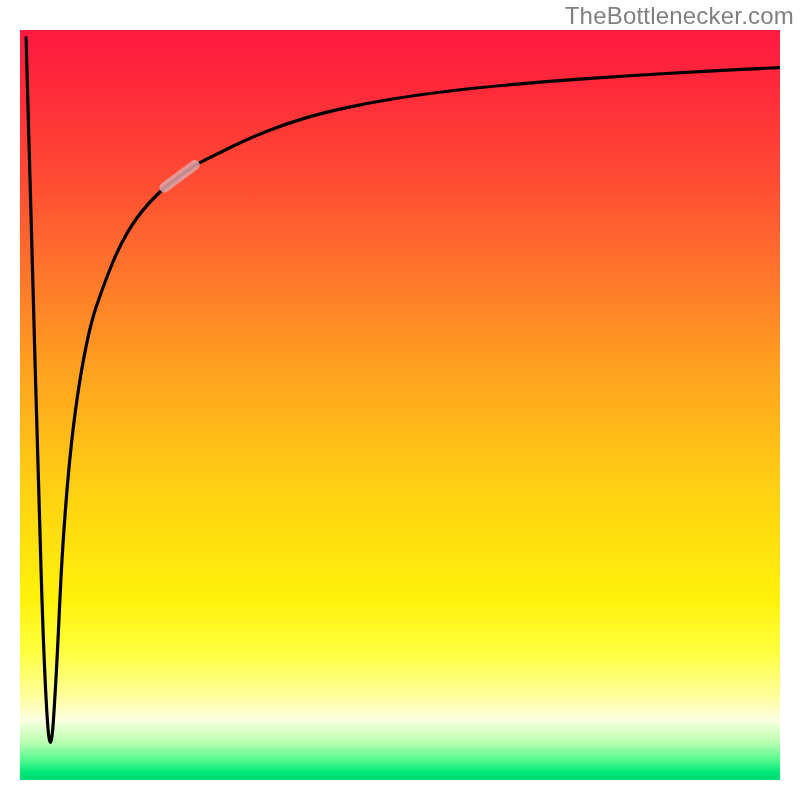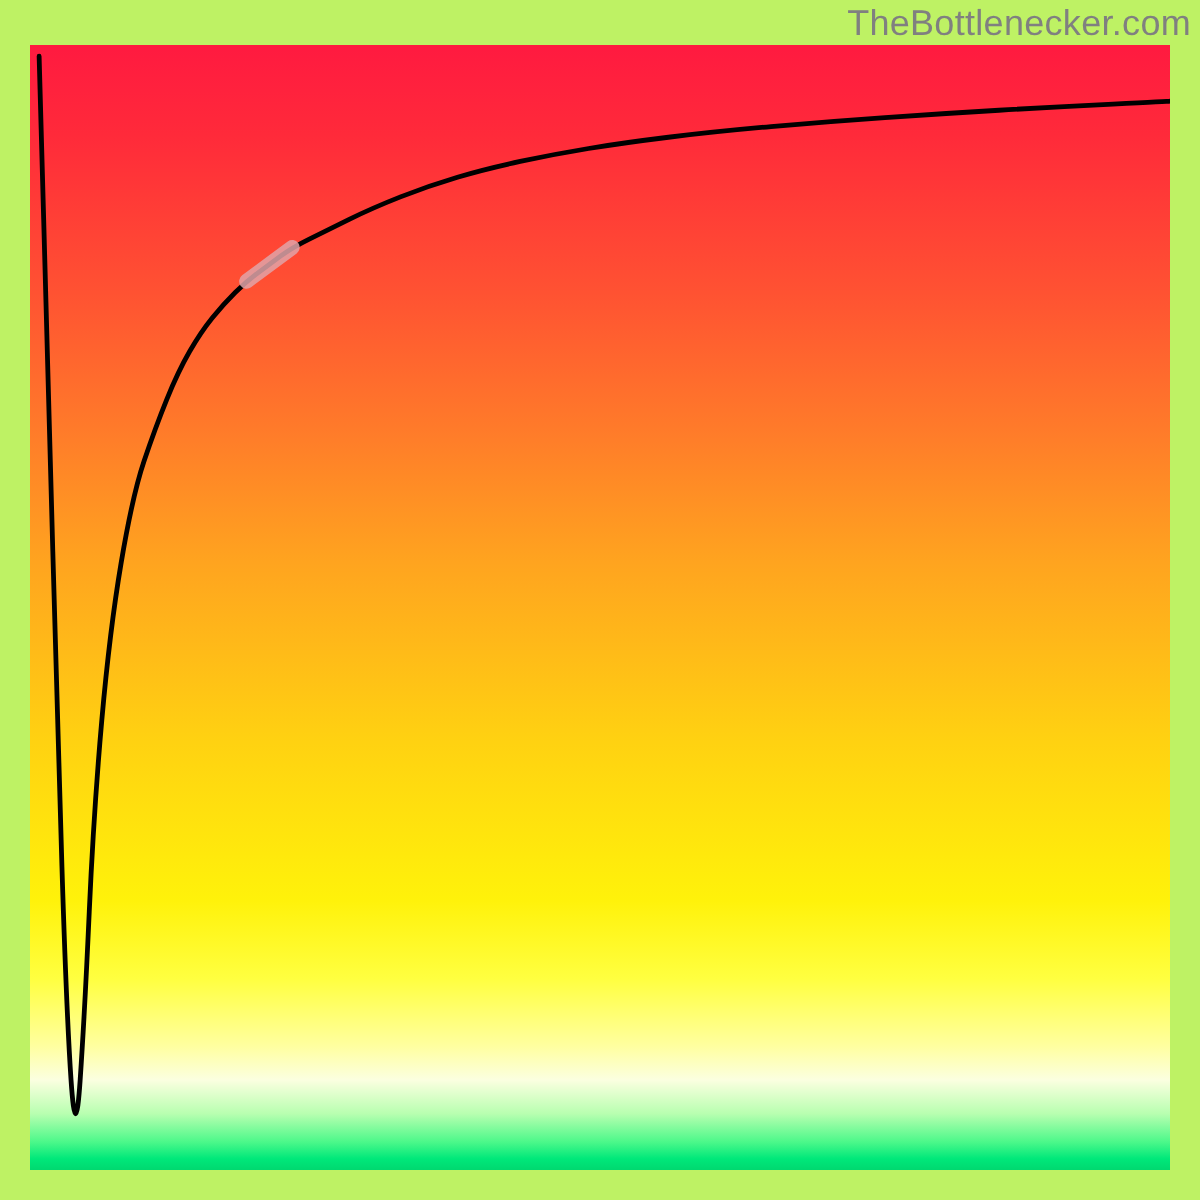--- a/index.html
+++ b/index.html
@@ -8,21 +8,21 @@
     width: 800px;
     height: 800px;
     background: #000;
     overflow: hidden;
     font-family: Arial, Helvetica, sans-serif;
   }
   .frame {
     position: relative;
     width: 800px;
     height: 800px;
-    background: #bef264;
+    background: #ffffff;
   }
   .watermark {
     position: absolute;
     top: 2px;
     right: 6px;
     color: #808080;
     font-size: 24px;
     font-weight: 500;
     letter-spacing: 0.2px;
     font-family: Arial, Helvetica, sans-serif;

